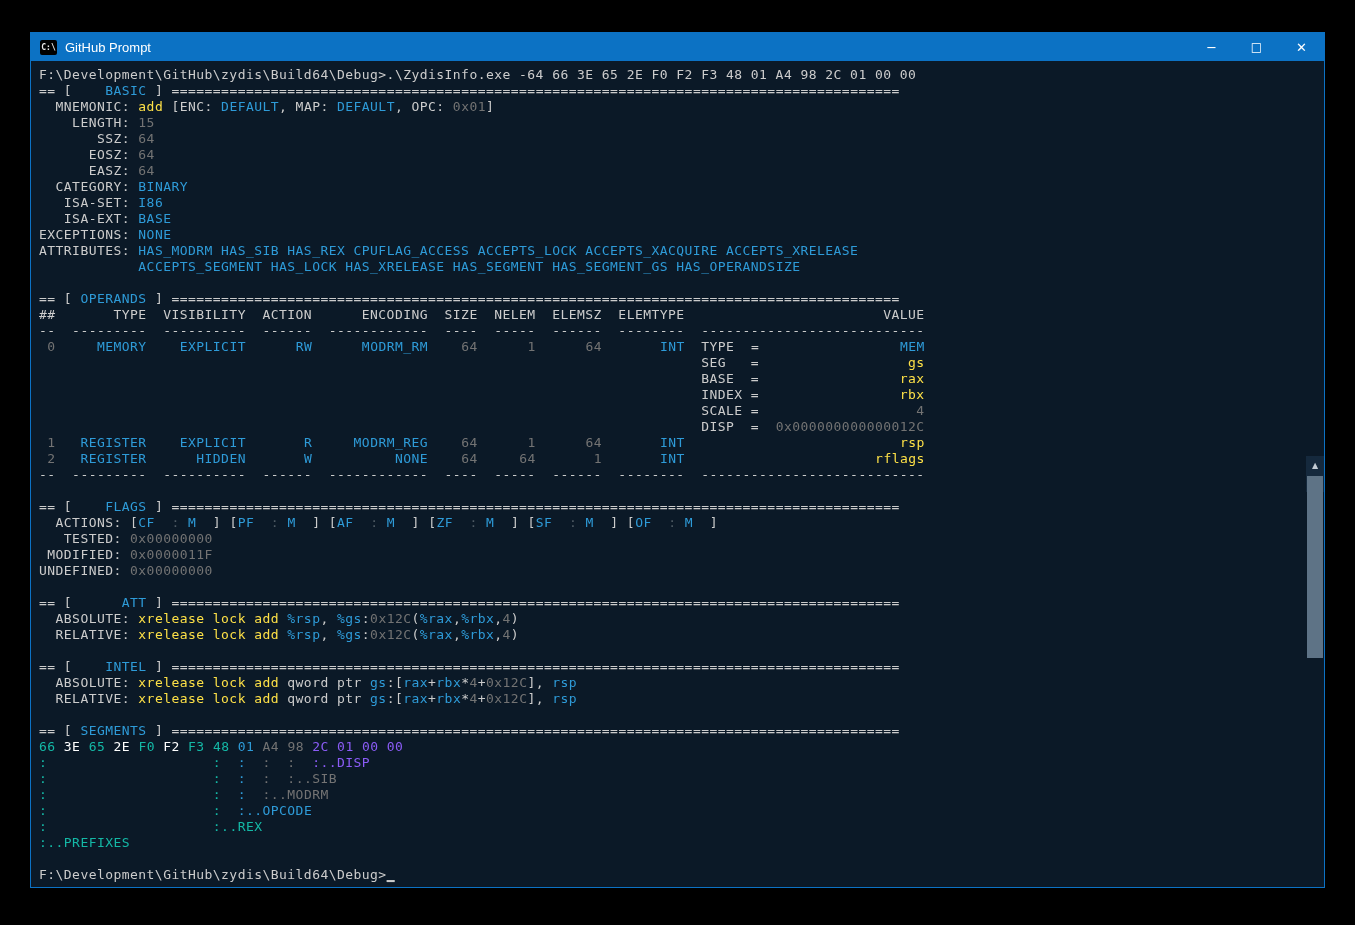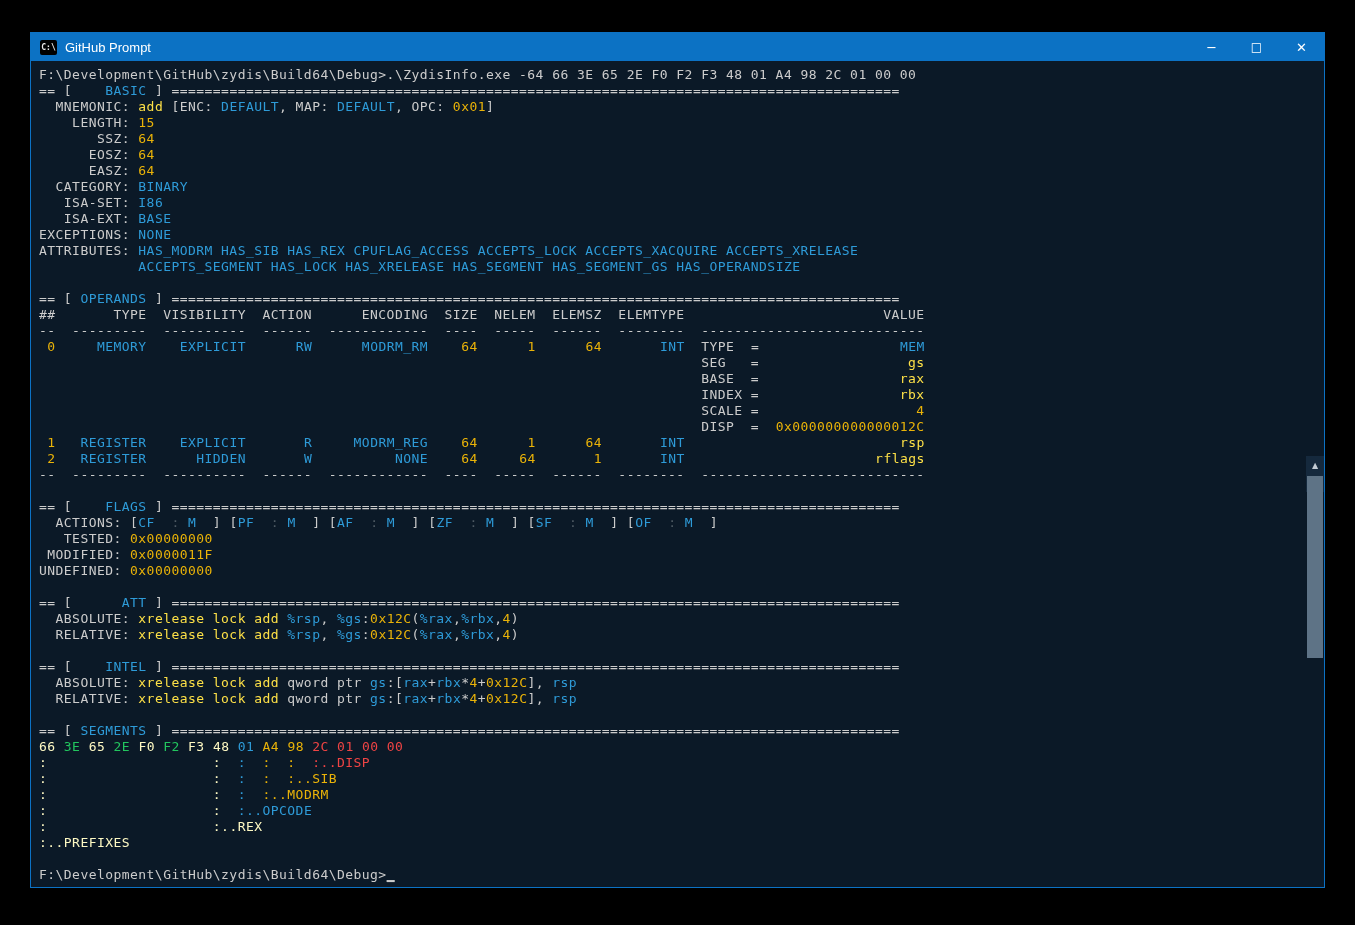--- a/index.html
+++ b/index.html
@@ -18,25 +18,25 @@
   .ctrl{width:45px;height:100%;display:flex;align-items:center;justify-content:center;
         color:#fff;font-family:"DejaVu Sans",sans-serif;font-size:13px;cursor:default;}
   .ctrl.max{font-size:12px;padding-bottom:2px;}
   .client{flex:1;display:flex;min-height:0;align-items:center;}
   .output{flex:1;padding:2px 0 0 8px;overflow:hidden;white-space:pre;
           font-family:"DejaVu Sans Mono",monospace;font-size:13px;line-height:16px;
           letter-spacing:0.45px;}
   .line{height:16px;}
   .c-w{color:#CCCCCC}
   .c-b{color:#2E9BD8}
-  .c-g{color:#eab308}
+  .c-g{color:#737373}
   .c-r{color:#fde047}
-  .c-m{color:#fef9c3}
-  .c-y{color:#ef4444}
-  .c-gy{color:#22c55e}
+  .c-m{color:#14b8a6}
+  .c-y{color:#8b5cf6}
+  .c-gy{color:#ffffff}
   .c-d{color:#4E5A63}
   .scrollbar{flex:0 0 18px;width:18px;background:#15293D;display:flex;
              flex-direction:column;}
   .sb-btn{height:18px;flex:0 0 18px;display:flex;align-items:center;justify-content:center;
           color:#C2CBD4;font-size:8px;font-family:"DejaVu Sans",sans-serif;}
   .sb-track{flex:1;position:relative;}
   .sb-thumb{position:absolute;left:1px;right:1px;top:2px;height:182px;background:#5E7386;}
 </style>
 </head>
 <body>

